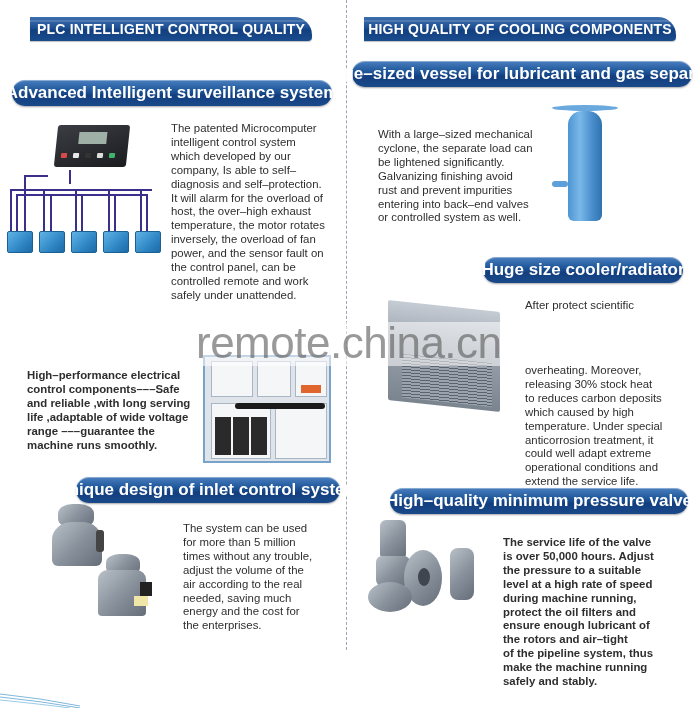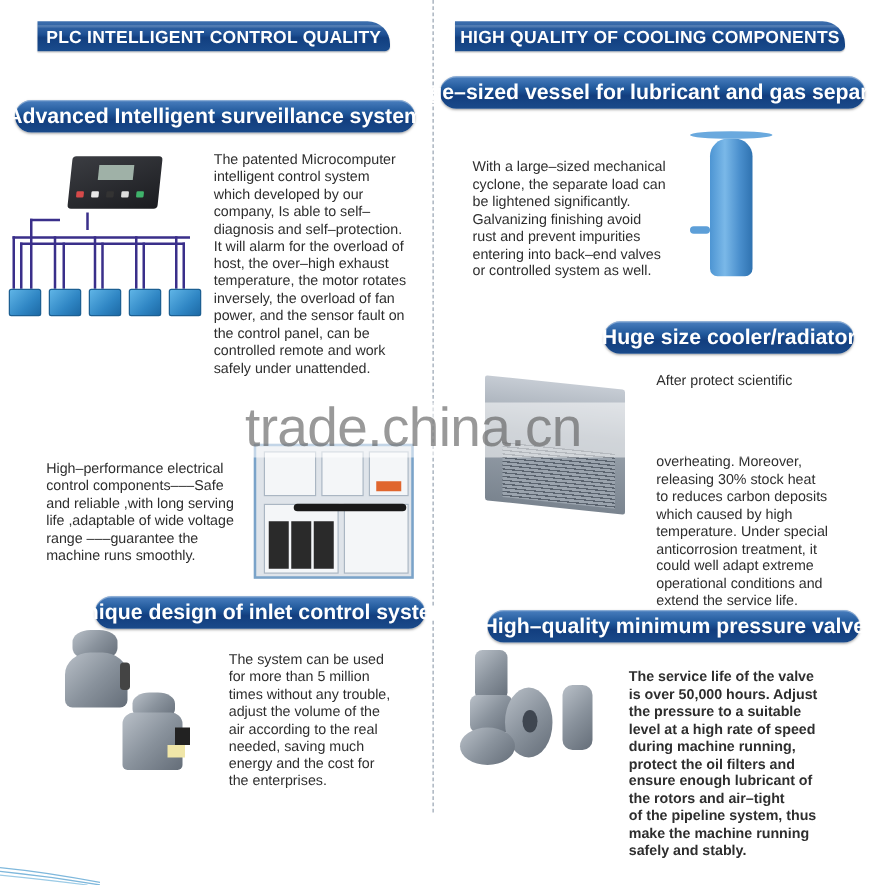--- a/index.html
+++ b/index.html
@@ -141,21 +141,21 @@
 diagnosis and self–protection.
 It will alarm for the overload of
 host, the over–high exhaust
 temperature, the motor rotates
 inversely, the overload of fan
 power, and the sensor fault on
 the control panel, can be
 controlled remote and work
 safely under unattended.</div>
 
-<div class="body-text" style="left:37px; top:369px;">High–performance electrical
+<div class="body-text" style="left:27px; top:369px;font-weight:bold;">High–performance electrical
 control components–––Safe
 and reliable ,with long serving
 life ,adaptable of wide voltage
 range –––guarantee the
 machine runs smoothly.</div>
 
 <div class="panel">
   <div class="cell" style="left:6px; top:4px; width:42px; height:36px;"></div>
   <div class="cell" style="left:52px; top:4px; width:34px; height:36px;"></div>
   <div class="cell" style="left:90px; top:4px; width:32px; height:36px;"></div>
@@ -251,19 +251,19 @@
 level at a high rate of speed
 during machine running,
 protect the oil filters and
 ensure enough lubricant of
 the rotors and air–tight
 of the pipeline system, thus
 make the machine running
 safely and stably.</div>
 
 <div class="wm-band"></div>
-<div class="watermark">trade.china.cn</div>
+<div class="watermark">remote.china.cn</div>
 
 <svg class="swoosh" viewBox="0 0 80 18">
   <path d="M0 4 Q40 8 80 16" stroke="#7fb8dc" stroke-width="1" fill="none"></path>
   <path d="M0 7 Q40 11 80 18" stroke="#7fb8dc" stroke-width="1" fill="none"></path>
   <path d="M0 10 Q40 14 70 18" stroke="#9ccbe6" stroke-width="1" fill="none"></path>
 </svg>
 
 </body></html>

